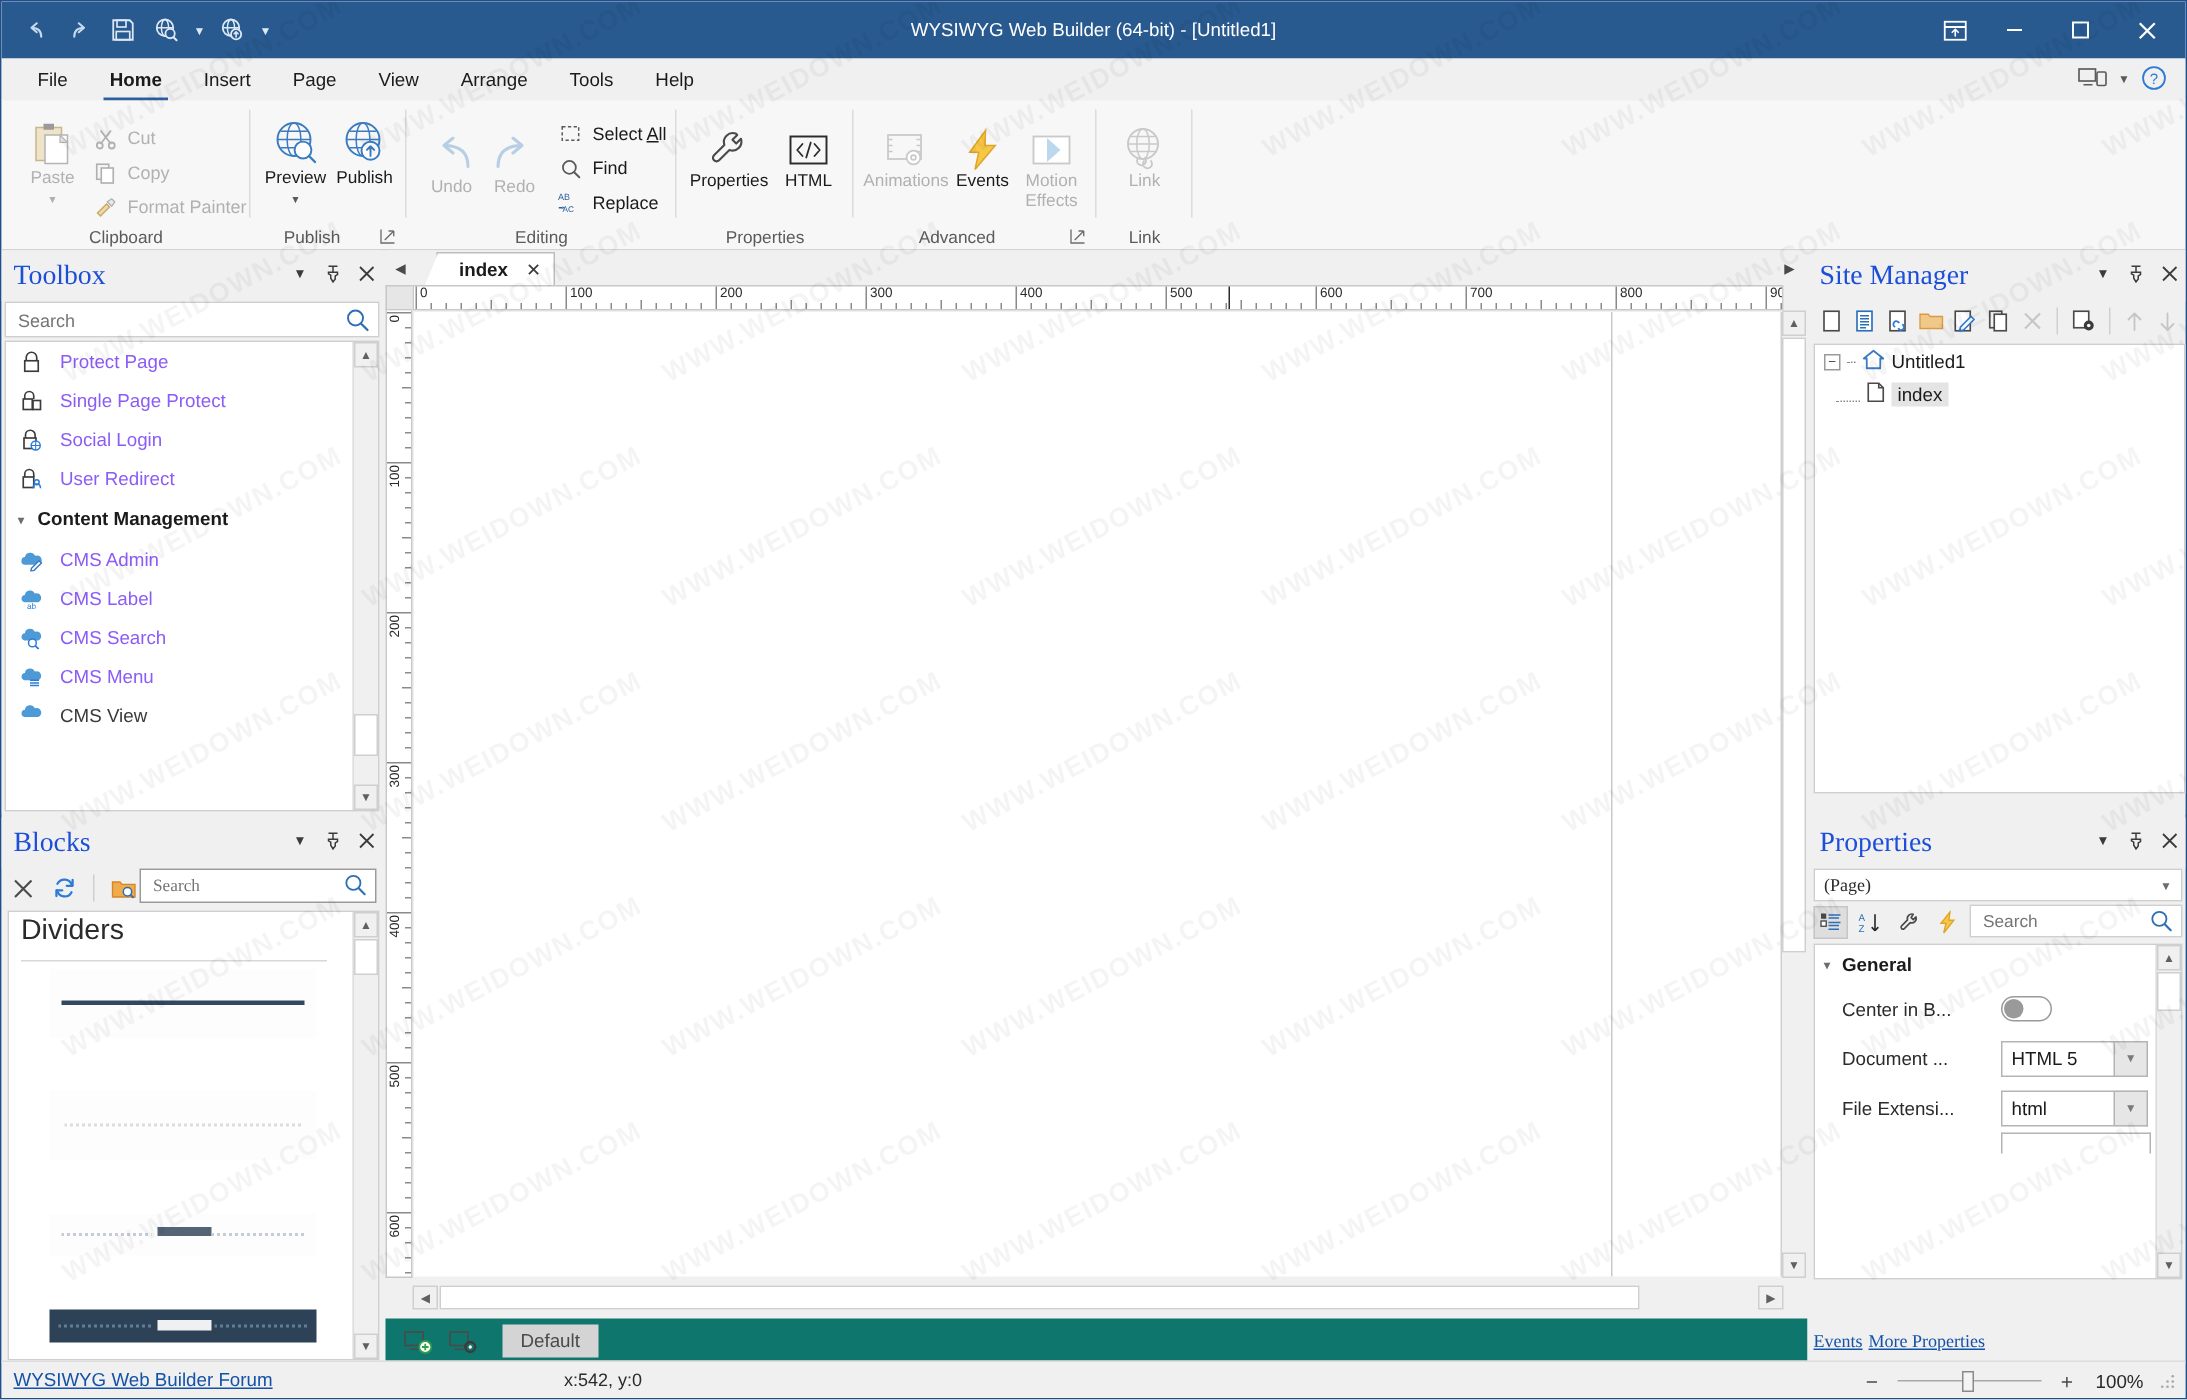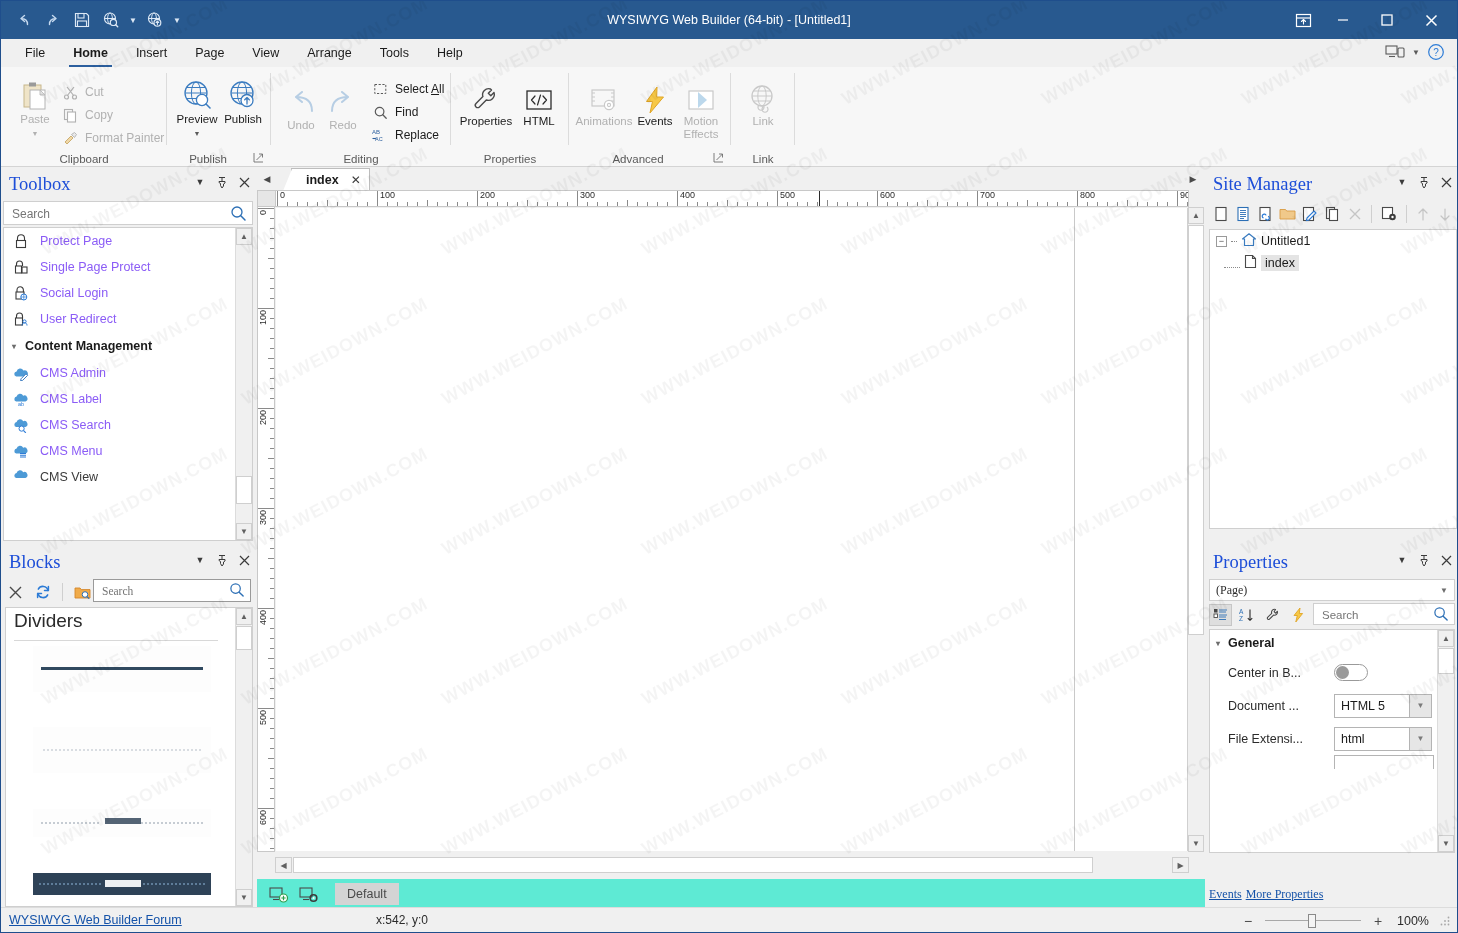--- a/index.html
+++ b/index.html
@@ -220,21 +220,21 @@
     position: absolute; left: 18px; bottom: 35px; width: 914px; height: 17px; background: #f0f0f0;
   }
   .hsb .ar {
     position: absolute; top: 0; width: 17px; height: 16px; background: #f0f0f0; border: 1px solid #cfcfcf;
     display: flex; align-items: center; justify-content: center; color: #606060; font-size: 8px;
   }
   .hsb .ar.l { left: 0; } .hsb .ar.r { right: 0; }
   .hsb .thumb { position: absolute; top: 0; height: 16px; background: #ffffff; border: 1px solid #cfcfcf; }
   .canv-vsb { position: absolute; right: 0; top: 40px; width: 17px; height: 645px; background: #f0f0f0; }
   .canvas-footer {
-    position: absolute; left: 0; bottom: 0; width: 948px; height: 30px; background: #5eead4;
+    position: absolute; left: 0; bottom: 0; width: 948px; height: 30px; background: #0f766e;
     display: flex; align-items: center; padding-left: 10px; gap: 6px;
   }
   .cf-btn { width: 24px; height: 22px; display: flex; align-items: center; justify-content: center; }
   .cf-default {
     height: 22px; background: #d4d4d4; padding: 0 12px; line-height: 22px;
     font-size: 12.5px; color: #4a4a4a; margin-left: 8px;
   }
 
   
   #sitemgr { left: 1204px; top: 166px; width: 252px; height: 376px; }

